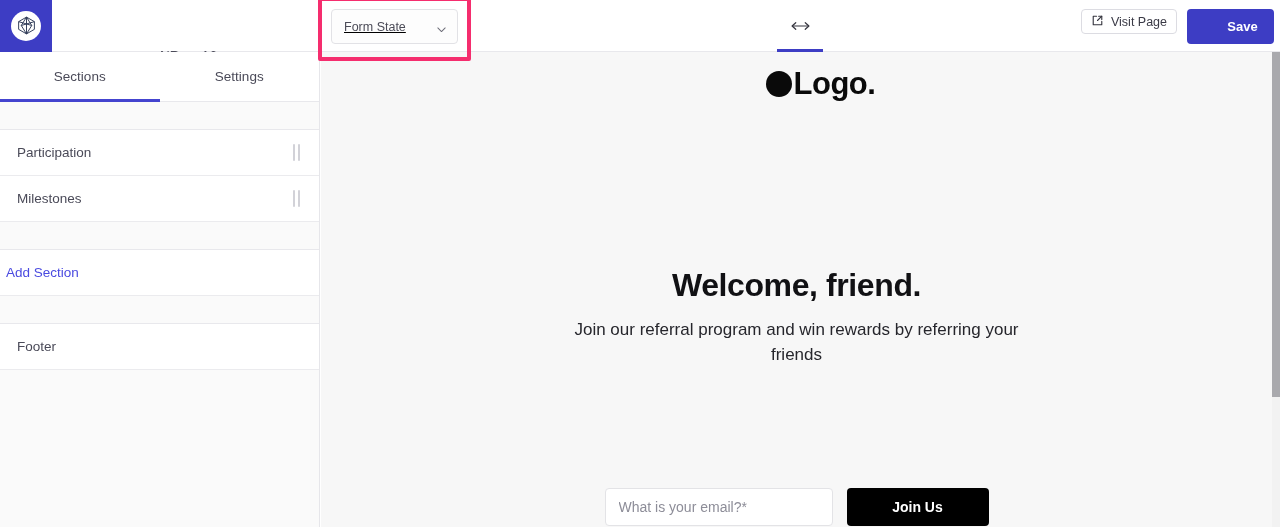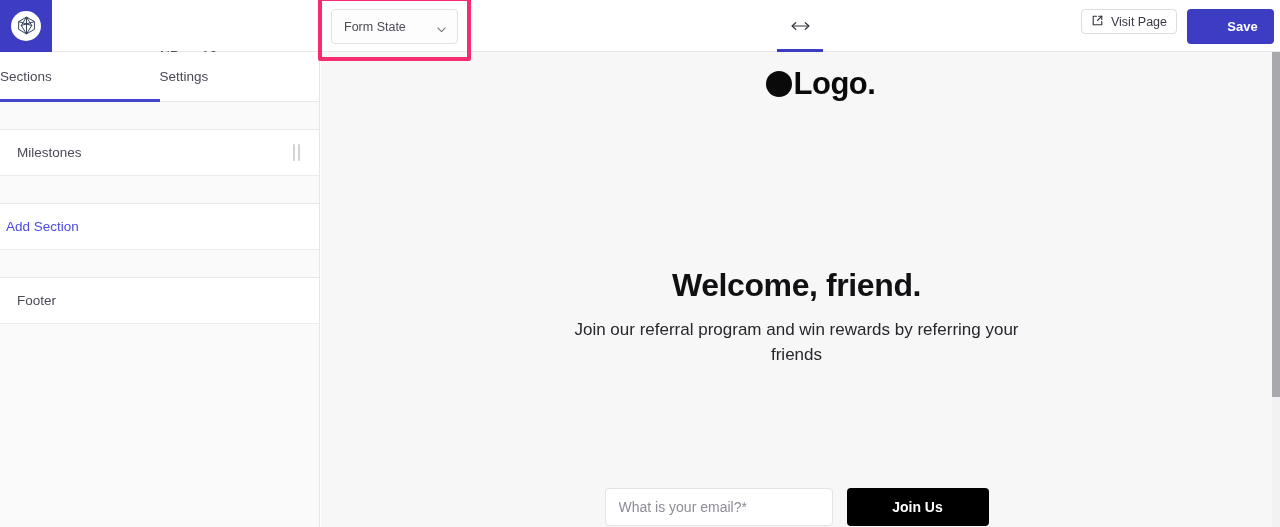--- a/index.html
+++ b/index.html
@@ -68,20 +68,21 @@
     top: 9px;
     width: 127px;
     height: 35px;
     border: 1px solid #e2e2e6;
     border-radius: 4px;
     background: #fdfdfd;
     display: flex;
     align-items: center;
     padding: 0 10px 0 12px;
     cursor: pointer;
+    text-decoration: underline;
   }
   .state-select-label {
     font-size: 12.5px;
     color: #4c4c58;
     flex: 1;
     white-space: nowrap;
   }
   .chevron {
     width: 11px;
     height: 11px;
@@ -176,20 +177,21 @@
   .tabs {
     display: flex;
     height: 50px;
     background: #ffffff;
     border-bottom: 1px solid #e8e8ec;
   }
   .tab {
     flex: 1 1 50%;
     display: flex;
     align-items: center;
+    justify-content: center;
     font-size: 13.5px;
     color: #4a4a58;
     position: relative;
     cursor: pointer;
     background: #ffffff;
   }
   .tab.active .tab-underline {
     position: absolute;
     bottom: -1px;
     left: 0;
@@ -436,20 +438,27 @@
         <span>Sections</span>
         <span class="tab-underline"></span>
       </div>
       <div class="tab">
         <span>Settings</span>
       </div>
     </div>
 
     <div class="spacer-band"></div>
 
+    <div class="section-row">
+      <span class="section-label">Participation</span>
+      <span class="drag-handle">
+          <span></span>
+          <span></span>
+        </span>
+    </div>
 
     <div class="section-row">
       <span class="section-label">Milestones</span>
       <span class="drag-handle">
           <span></span>
           <span></span>
         </span>
     </div>
 
     <div class="spacer-band"></div>

